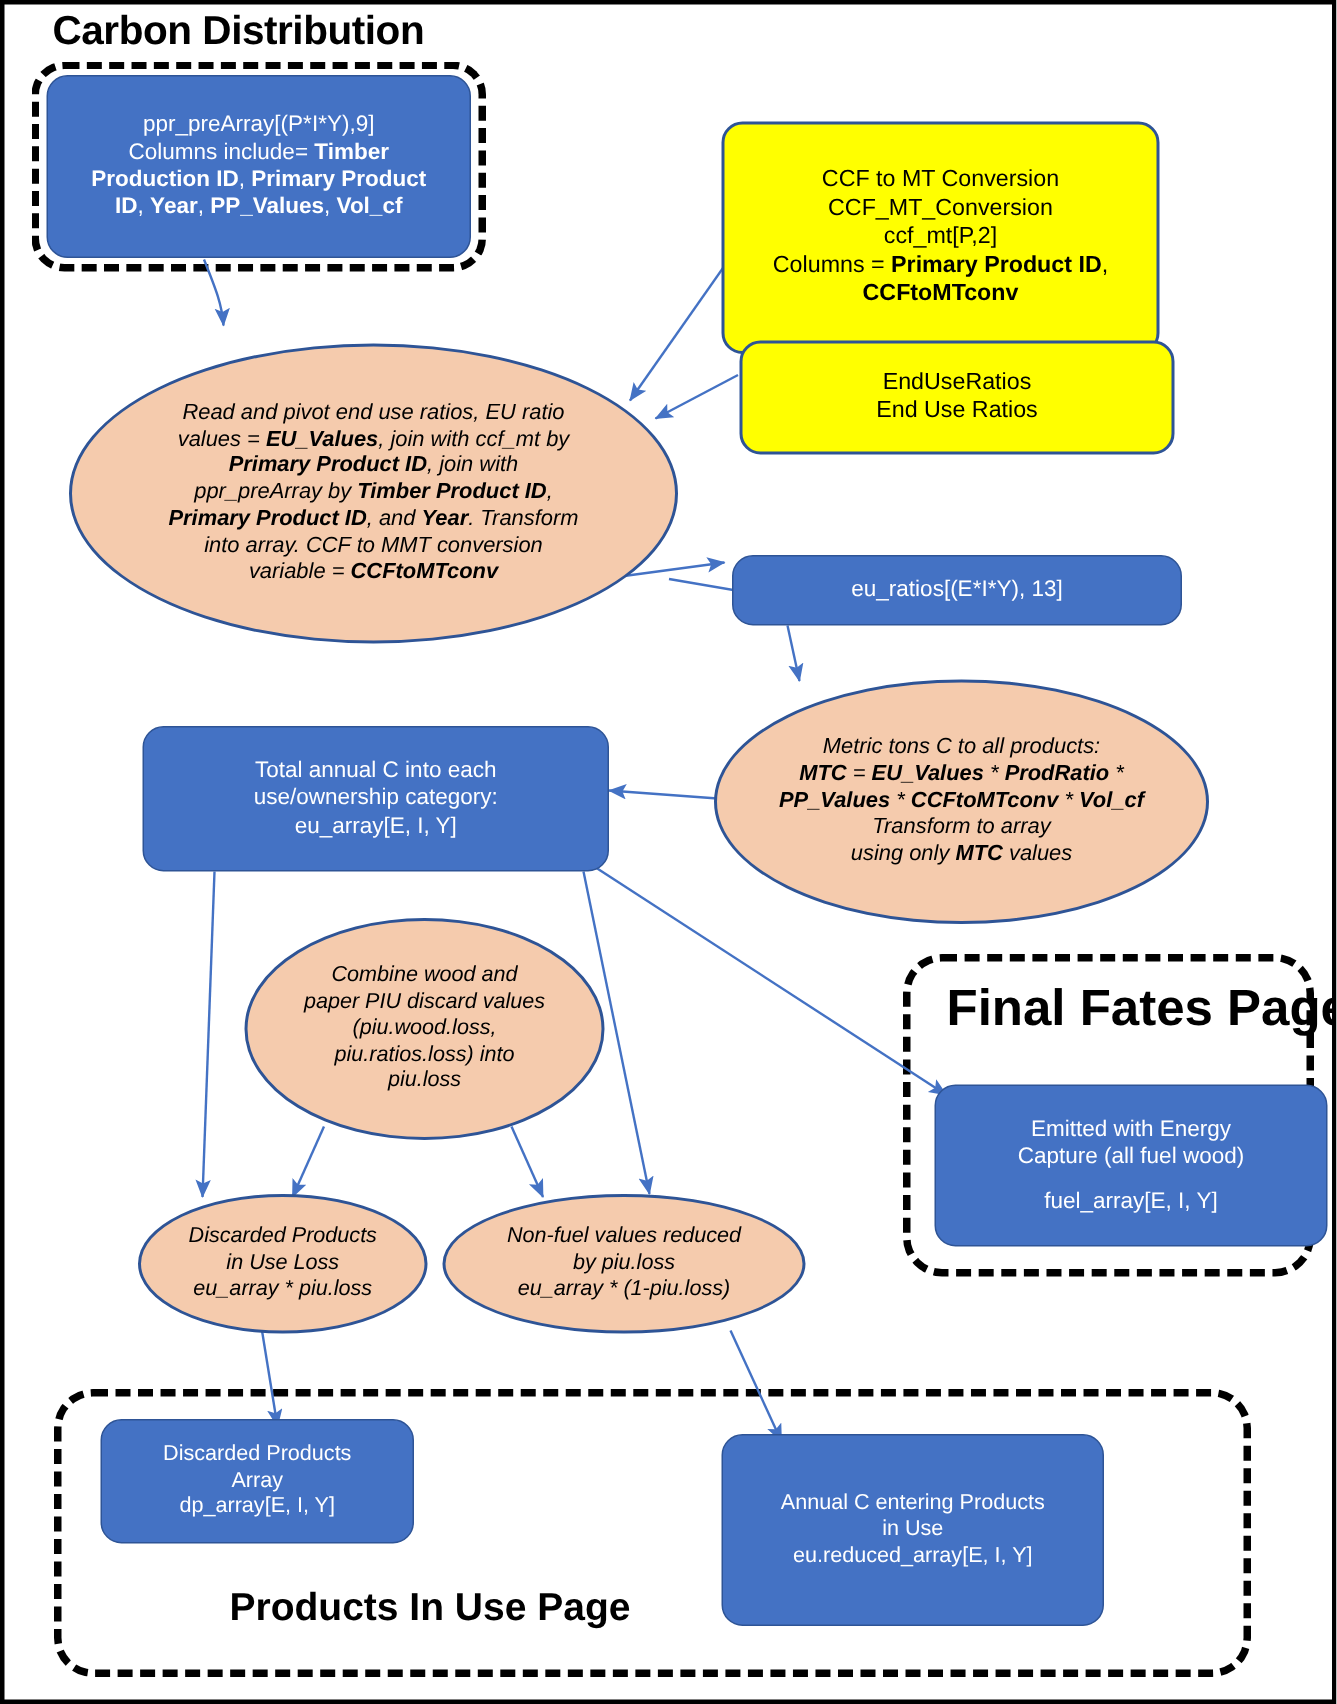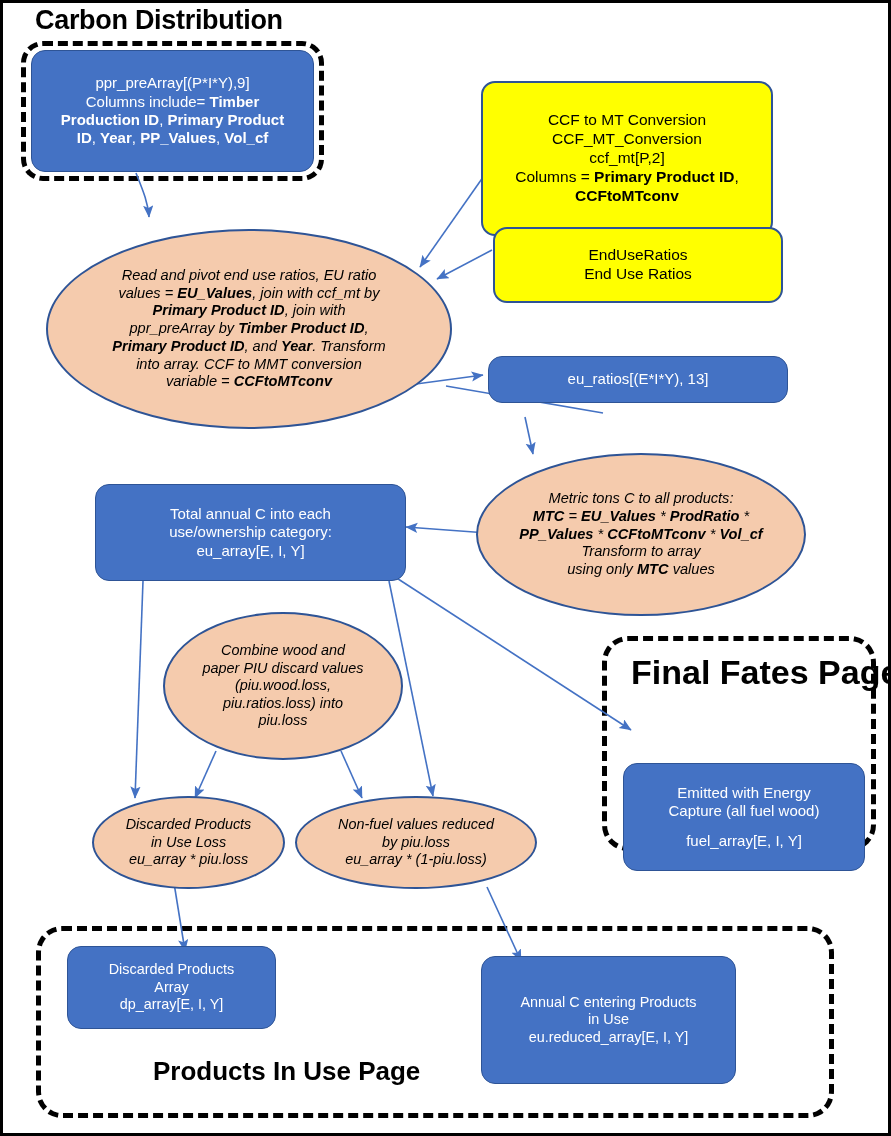--- a/index.html
+++ b/index.html
@@ -178,21 +178,21 @@
         <div>Read and pivot end use ratios,  EU ratio</div>
         <div>values = <b>EU_Values</b>, join with ccf_mt by</div>
         <div><b>Primary Product ID</b>, join with</div>
         <div>ppr_preArray by <b>Timber Product ID</b>,</div>
         <div><b>Primary Product ID</b>, and <b>Year</b>.  Transform</div>
         <div>into array. CCF to MMT conversion</div>
         <div>variable = <b>CCFtoMTconv</b></div>
       </div>
   </div>
 
-  <div class="node bluebox" style="left:485px; top:353px; width:300px; height:47px;align-items:center;">
+  <div class="node bluebox" style="left:485px; top:367px; width:300px; height:47px;align-items:center;">
     <div class="txt">
         <div>eu_ratios[(E*I*Y), 13]</div>
       </div>
   </div>
 
   <div class="node ellipse" style="left:473px; top:450px; width:330px; height:163px; font-size:14.6px;">
     <div class="txt">
         <div>Metric tons C to all products:</div>
         <div><b>MTC</b> = <b>EU_Values</b> * <b>ProdRatio</b> *</div>
         <div><b>PP_Values</b> * <b>CCFtoMTconv</b> * <b>Vol_cf</b></div>
@@ -228,21 +228,21 @@
   </div>
 
   <div class="node ellipse" style="left:292px; top:793px; width:242px; height:93px; font-size:14.4px;">
     <div class="txt">
         <div>Non-fuel values reduced</div>
         <div>by piu.loss</div>
         <div>eu_array * (1-piu.loss)</div>
       </div>
   </div>
 
-  <div class="node bluebox" style="left:620px; top:720px; width:242px; height:108px;margin-top:40px;">
+  <div class="node bluebox" style="left:620px; top:720px; width:262px; height:108px;">
     <div class="txt">
         <div>Emitted with Energy</div>
         <div>Capture (all fuel wood)</div>
         <div style="height:0.75em"></div>
         <div>fuel_array[E, I, Y]</div>
       </div>
   </div>
 
   <div class="node bluebox" style="left:64px; top:943px; width:209px; height:83px; font-size:14.4px;">
     <div class="txt">

